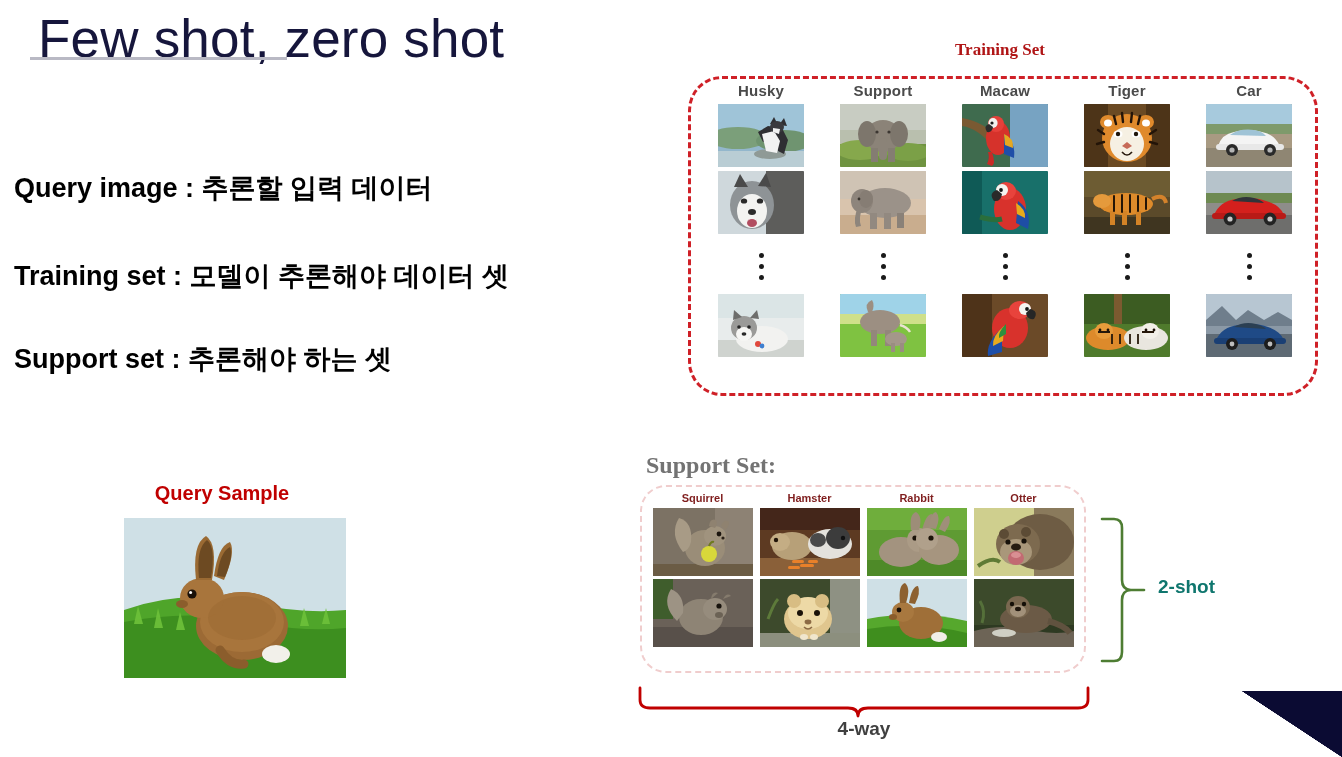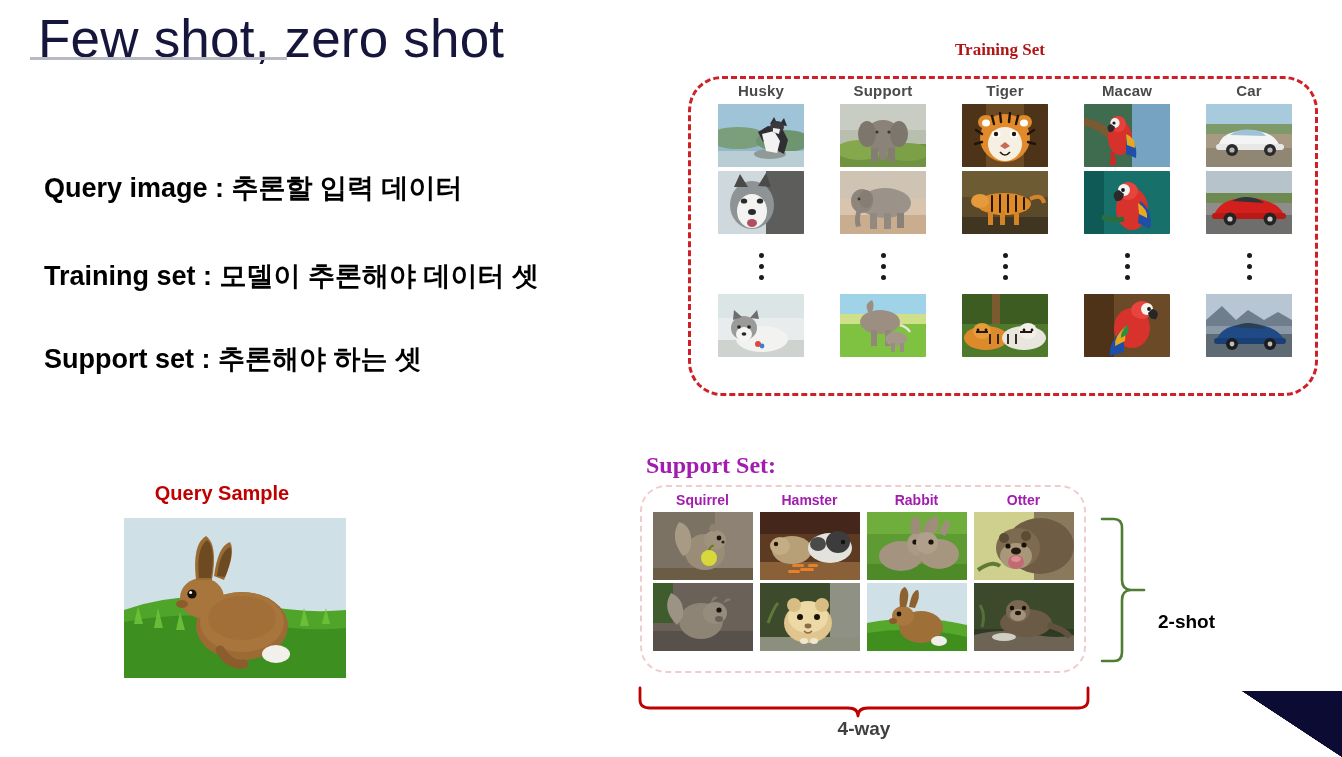--- a/index.html
+++ b/index.html
@@ -31,21 +31,21 @@
     left: 30px;
     top: 57px;
     width: 257px;
     height: 3px;
     background: #b9b9c4;
   }
 
   
   .body-line {
     position: absolute;
-    left: 44px;
+    left: 14px;
     font-size: 27px;
     font-weight: 700;
     color: #000000;
     white-space: nowrap;
     font-family: "Liberation Sans", "DejaVu Sans", sans-serif;
   }
   #body-line-0 { top: 170px; }
   #body-line-1 { top: 258px; }
   #body-line-2 { top: 341px; }
 
@@ -144,21 +144,21 @@
   #query-sample-image svg { display: block; width: 100%; height: 100%; }
 
   
   #support-set-title {
     position: absolute;
     left: 646px;
     top: 452px;
     font-family: "Liberation Serif", "DejaVu Serif", serif;
     font-size: 24px;
     font-weight: 700;
-    color: #a21caf;
+    color: #737373;
     white-space: nowrap;
   }
   #support-set-box {
     position: absolute;
     left: 640px;
     top: 485px;
     width: 446px;
     height: 188px;
     border: 2px dashed #f0cdcd;
     border-radius: 26px;
@@ -169,23 +169,23 @@
     left: 652px;
     top: 492px;
     width: 422px;
     height: 176px;
     display: grid;
     grid-template-columns: repeat(4, 1fr);
     column-gap: 6px;
   }
   .sup-col { display: flex; flex-direction: column; align-items: center; }
   .sup-label {
-    font-size: 14px;
+    font-size: 11px;
     font-weight: 700;
-    color: #a21caf;
+    color: #7f1d1d;
     margin-bottom: 4px;
     white-space: nowrap;
   }
   .sup-thumb {
     width: 100px;
     height: 68px;
     overflow: hidden;
     margin-bottom: 3px;
     background: #d3d3c8;
   }
@@ -198,23 +198,22 @@
     top: 516px;
     width: 50px;
     height: 148px;
   }
   #shot-label {
     position: absolute;
     left: 1158px;
     top: 576px;
     font-size: 19px;
     font-weight: 700;
-    color: #000000;
-    white-space: nowrap;
-    margin-top: 35px;
+    color: #0f766e;
+    white-space: nowrap;
   }
   #way-brace {
     position: absolute;
     left: 636px;
     top: 684px;
     width: 456px;
     height: 36px;
   }
   #way-label {
     position: absolute;
@@ -355,20 +354,72 @@
         <rect width="86" height="22" fill="#9fd3e8"></rect>
         <rect y="20" width="86" height="10" fill="#cfe08a"></rect>
         <ellipse cx="40" cy="28" rx="20" ry="12" fill="#9c8f82"></ellipse>
         <path d="M28 18 q-4 -9 4 -12 q3 5 0 12z" fill="#9c8f82"></path>
         <rect x="31" y="36" width="6" height="16" fill="#93877b"></rect>
         <rect x="45" y="36" width="6" height="16" fill="#93877b"></rect>
         <ellipse cx="56" cy="45" rx="11" ry="7" fill="#a4978a"></ellipse>
         <rect x="51" y="49" width="4" height="9" fill="#9a8d81"></rect>
         <rect x="60" y="49" width="4" height="9" fill="#9a8d81"></rect>
         <path d="M60 31 q7 2 10 7" stroke="#ece4d2" stroke-width="2.4" fill="none"></path>
+      </svg>
+    </div>
+  </div>
+
+  <div class="train-col">
+    <div class="col-label">Macaw</div>
+    <div class="thumb">
+      <svg viewBox="0 0 86 63" preserveAspectRatio="none">
+        <rect width="86" height="63" fill="#3f6b4e"></rect>
+        <rect x="48" width="38" height="63" fill="#77a3c2"></rect>
+        <path d="M0 14 q24 4 40 24 l-8 6 q-16 -20 -32 -22z" fill="#7a5a33"></path>
+        <ellipse cx="36" cy="34" rx="12" ry="17" fill="#d6322b"></ellipse>
+        <ellipse cx="34" cy="20" rx="8" ry="8" fill="#e5403a"></ellipse>
+        <ellipse cx="31" cy="19" rx="4.6" ry="5" fill="#f2f2ef"></ellipse>
+        <circle cx="30" cy="19" r="1.6" fill="#1a1a1a"></circle>
+        <path d="M27 20 q-6 2 -2 8 q5 1 6 -5z" fill="#2c2c2c"></path>
+        <path d="M42 30 q12 8 10 24 l-10 -4 z" fill="#1f4fa8"></path>
+        <path d="M42 30 q10 4 9 14 l-8 -3z" fill="#e6a81f"></path>
+        <path d="M30 48 q4 12 0 14 l-5 -2 q3 -6 1 -12z" fill="#c82a26"></path>
+      </svg>
+    </div>
+    <div class="thumb">
+      <svg viewBox="0 0 86 63" preserveAspectRatio="none">
+        <rect width="86" height="63" fill="#18706a"></rect>
+        <rect x="0" width="20" height="63" fill="#0f5a56"></rect>
+        <ellipse cx="48" cy="38" rx="16" ry="21" fill="#d8322c"></ellipse>
+        <ellipse cx="44" cy="20" rx="10" ry="9" fill="#e8433c"></ellipse>
+        <ellipse cx="40" cy="19" rx="6" ry="6" fill="#f4f4f0"></ellipse>
+        <circle cx="39" cy="19" r="1.9" fill="#151515"></circle>
+        <path d="M35 19 q-9 3 -3 11 q7 1 8 -7z" fill="#2a2a2a"></path>
+        <path d="M56 30 q14 10 10 28 l-12 -6z" fill="#1e4ea6"></path>
+        <path d="M54 32 q10 6 9 15 l-8 -4z" fill="#e8aa1c"></path>
+        <path d="M18 46 q14 4 22 2" stroke="#2a6e3b" stroke-width="5" fill="none"></path>
+      </svg>
+    </div>
+    <div class="vdots">
+        <i></i>
+        <i></i>
+        <i></i>
+      </div>
+    <div class="thumb">
+      <svg viewBox="0 0 86 63" preserveAspectRatio="none">
+        <rect width="86" height="63" fill="#6b4a28"></rect>
+        <rect x="0" width="30" height="63" fill="#4e3319"></rect>
+        <ellipse cx="48" cy="34" rx="18" ry="20" fill="#d8322c"></ellipse>
+        <ellipse cx="58" cy="16" rx="11" ry="9" fill="#e8433c"></ellipse>
+        <ellipse cx="63" cy="15" rx="6" ry="6" fill="#f4f4f0"></ellipse>
+        <circle cx="65" cy="15" r="1.9" fill="#151515"></circle>
+        <path d="M68 15 q9 2 4 10 q-7 1 -8 -6z" fill="#262626"></path>
+        <path d="M40 34 q-16 14 -14 28 l14 -4z" fill="#1d4ea8"></path>
+        <path d="M42 32 q-12 10 -11 20 l10 -5z" fill="#e8aa1c"></path>
+        <path d="M44 30 q-8 8 -7 14 l7 -4z" fill="#2f8f3e"></path>
       </svg>
     </div>
   </div>
 
   <div class="train-col">
     <div class="col-label">Tiger</div>
     <div class="thumb">
       <svg viewBox="0 0 86 63" preserveAspectRatio="none">
         <rect width="86" height="63" fill="#6b4a23"></rect>
         <rect x="0" width="24" height="63" fill="#4d3418"></rect>
@@ -436,72 +487,20 @@
             <path d="M28 40 l0 10"></path>
             <path d="M36 40 l0 10"></path>
           <path d="M58 38 l12 0"></path>
             <path d="M54 40 l0 10"></path>
             <path d="M46 40 l0 10"></path>
         </g>
         <circle cx="16" cy="36" r="1.4" fill="#1c1108"></circle>
           <circle cx="24" cy="36" r="1.4" fill="#1c1108"></circle>
         <circle cx="62" cy="36" r="1.4" fill="#1c1108"></circle>
           <circle cx="70" cy="36" r="1.4" fill="#1c1108"></circle>
-      </svg>
-    </div>
-  </div>
-
-  <div class="train-col">
-    <div class="col-label">Macaw</div>
-    <div class="thumb">
-      <svg viewBox="0 0 86 63" preserveAspectRatio="none">
-        <rect width="86" height="63" fill="#3f6b4e"></rect>
-        <rect x="48" width="38" height="63" fill="#77a3c2"></rect>
-        <path d="M0 14 q24 4 40 24 l-8 6 q-16 -20 -32 -22z" fill="#7a5a33"></path>
-        <ellipse cx="36" cy="34" rx="12" ry="17" fill="#d6322b"></ellipse>
-        <ellipse cx="34" cy="20" rx="8" ry="8" fill="#e5403a"></ellipse>
-        <ellipse cx="31" cy="19" rx="4.6" ry="5" fill="#f2f2ef"></ellipse>
-        <circle cx="30" cy="19" r="1.6" fill="#1a1a1a"></circle>
-        <path d="M27 20 q-6 2 -2 8 q5 1 6 -5z" fill="#2c2c2c"></path>
-        <path d="M42 30 q12 8 10 24 l-10 -4 z" fill="#1f4fa8"></path>
-        <path d="M42 30 q10 4 9 14 l-8 -3z" fill="#e6a81f"></path>
-        <path d="M30 48 q4 12 0 14 l-5 -2 q3 -6 1 -12z" fill="#c82a26"></path>
-      </svg>
-    </div>
-    <div class="thumb">
-      <svg viewBox="0 0 86 63" preserveAspectRatio="none">
-        <rect width="86" height="63" fill="#18706a"></rect>
-        <rect x="0" width="20" height="63" fill="#0f5a56"></rect>
-        <ellipse cx="48" cy="38" rx="16" ry="21" fill="#d8322c"></ellipse>
-        <ellipse cx="44" cy="20" rx="10" ry="9" fill="#e8433c"></ellipse>
-        <ellipse cx="40" cy="19" rx="6" ry="6" fill="#f4f4f0"></ellipse>
-        <circle cx="39" cy="19" r="1.9" fill="#151515"></circle>
-        <path d="M35 19 q-9 3 -3 11 q7 1 8 -7z" fill="#2a2a2a"></path>
-        <path d="M56 30 q14 10 10 28 l-12 -6z" fill="#1e4ea6"></path>
-        <path d="M54 32 q10 6 9 15 l-8 -4z" fill="#e8aa1c"></path>
-        <path d="M18 46 q14 4 22 2" stroke="#2a6e3b" stroke-width="5" fill="none"></path>
-      </svg>
-    </div>
-    <div class="vdots">
-        <i></i>
-        <i></i>
-        <i></i>
-      </div>
-    <div class="thumb">
-      <svg viewBox="0 0 86 63" preserveAspectRatio="none">
-        <rect width="86" height="63" fill="#6b4a28"></rect>
-        <rect x="0" width="30" height="63" fill="#4e3319"></rect>
-        <ellipse cx="48" cy="34" rx="18" ry="20" fill="#d8322c"></ellipse>
-        <ellipse cx="58" cy="16" rx="11" ry="9" fill="#e8433c"></ellipse>
-        <ellipse cx="63" cy="15" rx="6" ry="6" fill="#f4f4f0"></ellipse>
-        <circle cx="65" cy="15" r="1.9" fill="#151515"></circle>
-        <path d="M68 15 q9 2 4 10 q-7 1 -8 -6z" fill="#262626"></path>
-        <path d="M40 34 q-16 14 -14 28 l14 -4z" fill="#1d4ea8"></path>
-        <path d="M42 32 q-12 10 -11 20 l10 -5z" fill="#e8aa1c"></path>
-        <path d="M44 30 q-8 8 -7 14 l7 -4z" fill="#2f8f3e"></path>
       </svg>
     </div>
   </div>
 
   <div class="train-col">
     <div class="col-label">Car</div>
     <div class="thumb">
       <svg viewBox="0 0 86 63" preserveAspectRatio="none">
         <rect width="86" height="63" fill="#a89a82"></rect>
         <rect width="86" height="22" fill="#a7cadd"></rect>

